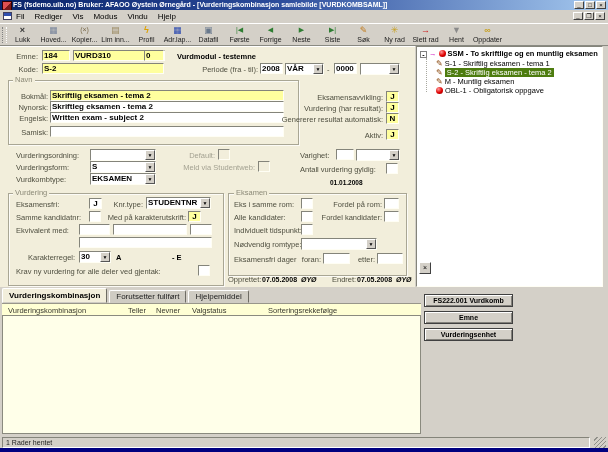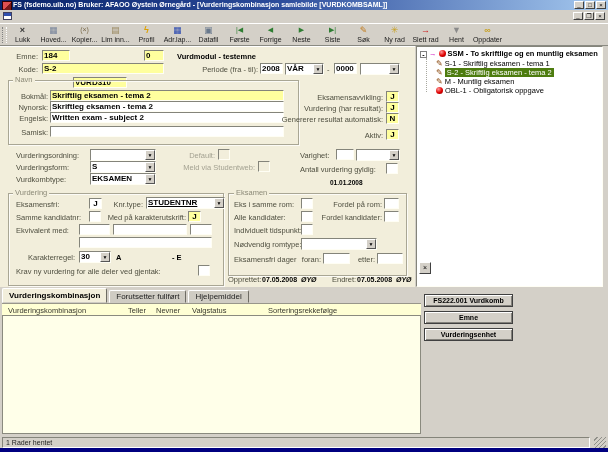--- a/index.html
+++ b/index.html
@@ -103,20 +103,28 @@
     <span class="titletext">FS (fsdemo.uib.no) Bruker: AFAOO Øystein Ørnegård - [Vurderingskombinasjon samlebilde    [VURDKOMBSAML]]</span>
     <span class="winbtns">
       <span class="wbtn">_</span>
       <span class="wbtn">□</span>
       <span class="wbtn">×</span>
     </span>
   </div>
 
   <div class="menubar">
     <span class="mdiicon"></span>
+    <span class="menuitems">
+      <span class="menuitem">Fil</span>
+      <span class="menuitem">Rediger</span>
+      <span class="menuitem">Vis</span>
+      <span class="menuitem">Modus</span>
+      <span class="menuitem">Vindu</span>
+      <span class="menuitem">Hjelp</span>
+    </span>
     <span class="mdibtns">
       <span class="wbtn">_</span>
       <span class="wbtn">❐</span>
       <span class="wbtn">×</span>
     </span>
   </div>
 
   <div class="toolbar">
     <span class="tgrip"></span>
     <div class="tbtns">
@@ -184,21 +192,21 @@
         <span class="ticon" style="color:#c8a020;font-weight:bold;">∞</span>
         <span class="tlabel">Oppdater</span>
       </div>
     </div>
   </div>
 
   <div class="formarea">
 
     <span class="lbl" style="right:377px;top:5px;">Emne:</span>
     <span class="fld yel" style="left:42px;top:3px;width:28px;">184</span>
-    <span class="fld yel" style="left:73px;top:3px;width:54px;margin-top:27px;">VURD310</span>
+    <span class="fld yel" style="left:73px;top:3px;width:92px;">VURD310</span>
     <span class="fld yel" style="left:144px;top:3px;width:20px;">0</span>
     <span class="btxt" style="left:177px;top:5px;">Vurdmodul - testemne</span>
 
     <span class="lbl" style="right:377px;top:18px;">Kode:</span>
     <span class="fld yel" style="left:42px;top:16px;width:122px;">S-2</span>
     <span class="lbl" style="right:157px;top:18px;">Periode (fra - til):</span>
     <span class="fld" style="left:260px;top:16px;width:23px;">2008</span>
     <span class="ddl" style="left:285px;top:16px;width:39px;"><span>VÅR</span><span class="arr">▼</span></span>
     <span class="lbl" style="left:327px;top:18px;">-</span>
     <span class="fld" style="left:334px;top:16px;width:23px;">0000</span>
@@ -241,21 +249,21 @@
     <span class="lbl dis" style="right:160px;top:116px;">Meld via Studentweb:</span>
     <span class="chk chkdis" style="left:258px;top:114px;"></span>
     <span class="lbl" style="left:16px;top:128px;">Vurdkombtype:</span>
     <span class="ddl" style="left:90px;top:126px;width:66px;"><span>EKSAMEN</span><span class="arr">▼</span></span>
 
     <div class="grp" style="left:8px;top:146px;width:214px;height:91px;"></div>
     <span class="glbl" style="left:13px;top:142px;">Vurdering</span>
     <span class="lbl" style="left:16px;top:153px;">Eksamensfri:</span>
     <span class="jbox" style="left:89px;top:151px;background:#fff;">J</span>
     <span class="lbl" style="right:272px;top:153px;">Knr.type:</span>
-    <span class="ddl yel" style="left:146px;top:150px;width:79px;text-decoration:underline;"><span>STUDENTNR</span><span class="arr">▼</span></span>
+    <span class="ddl yel" style="left:146px;top:150px;width:65px;"><span>STUDENTNR</span><span class="arr">▼</span></span>
     <span class="lbl" style="left:16px;top:166px;">Samme kandidatnr:</span>
     <span class="chk" style="left:89px;top:164px;"></span>
     <span class="lbl" style="right:229px;top:166px;">Med på karakterutskrift:</span>
     <span class="jbox" style="left:188px;top:164px;">J</span>
     <span class="lbl" style="left:16px;top:179px;">Ekvivalent med:</span>
     <span class="fld" style="left:79px;top:177px;width:31px;"></span>
     <span class="fld" style="left:113px;top:177px;width:74px;"></span>
     <span class="fld" style="left:190px;top:177px;width:22px;"></span>
     <span class="fld" style="left:79px;top:190px;width:133px;"></span>
     <span class="lbl" style="left:16px;top:206px;padding-left:12px;">Karakterregel:</span>

